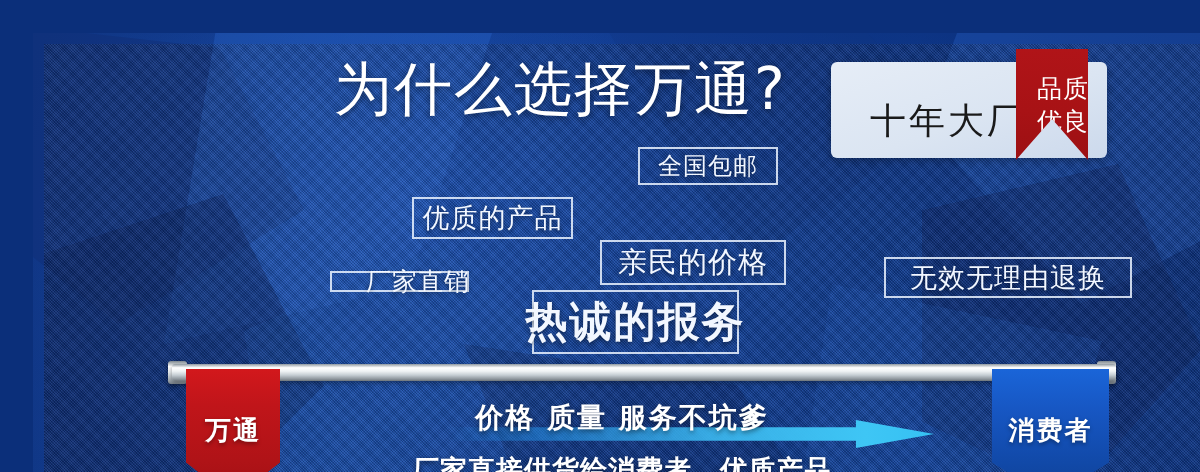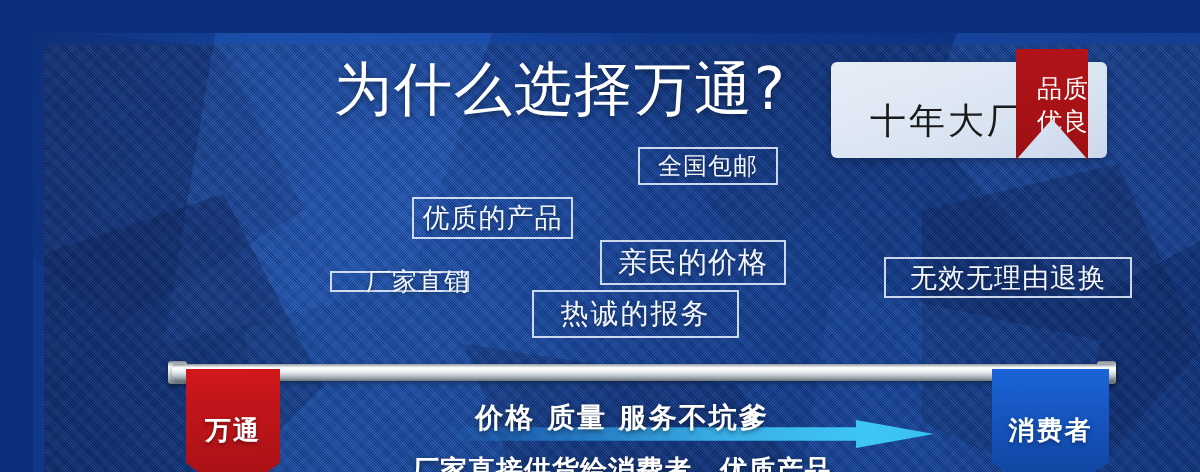--- a/index.html
+++ b/index.html
@@ -106,22 +106,22 @@
     display:flex; align-items:center; justify-content:center;
     white-space:nowrap;
     text-shadow:0 2px 5px rgba(0,0,0,0.45);
   }
   .feat.f-shipping { left:594px; top:103px; width:140px; height:38px; font-size:24px; letter-spacing:1px; }
   .feat.f-product  { left:368px; top:153px; width:161px; height:42px; font-size:27px; letter-spacing:1px; }
   .feat.f-price    { left:556px; top:196px; width:186px; height:45px; font-size:29px; letter-spacing:1px; }
   .feat.f-return   { left:840px; top:213px; width:248px; height:41px; font-size:27px; letter-spacing:1px; }
   .feat.f-direct   { left:286px; top:227px; width:139px; height:21px; font-size:25px; letter-spacing:1px;padding-left:37px; }
   .feat.f-service  {
-    left:488px; top:246px; width:207px; height:48px;
-    font-size:28px; font-weight:normal; letter-spacing:2px;
+    left:488px; top:246px; width:207px; height:64px;
+    font-size:42px; font-weight:bold; letter-spacing:2px;
     border-width:2px;
   }
 
   
   #pipe {
     position:absolute; left:128px; top:320px;
     width:944px; height:17px;
     background:linear-gradient(180deg,#8d979f 0%,#ffffff 22%,#f0f3f5 42%,#c6ced4 65%,#8f979e 88%,#6d757b 100%);
     border-radius:3px;
     box-shadow:0 2px 5px rgba(0,0,0,0.35);

